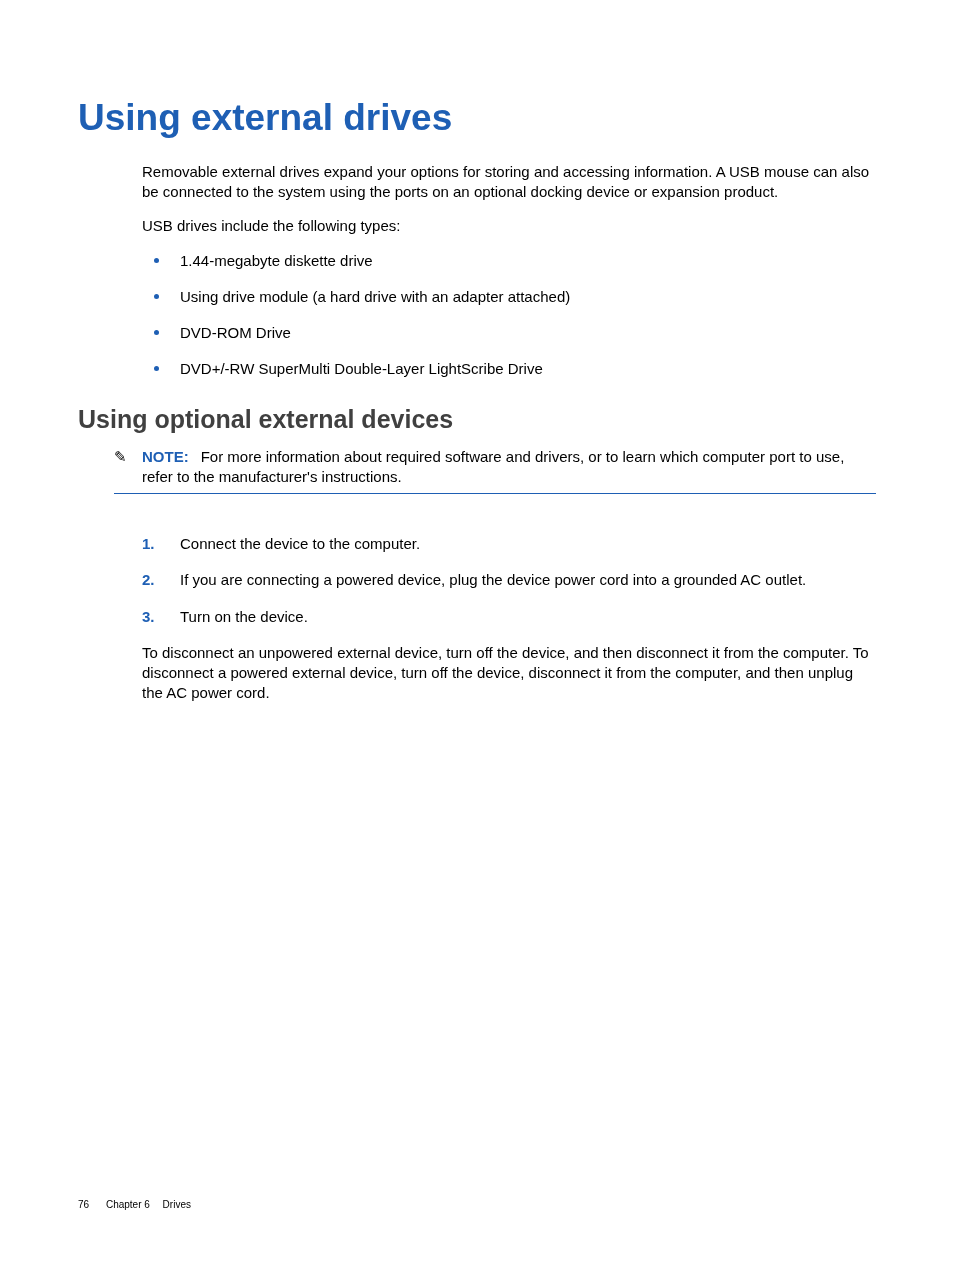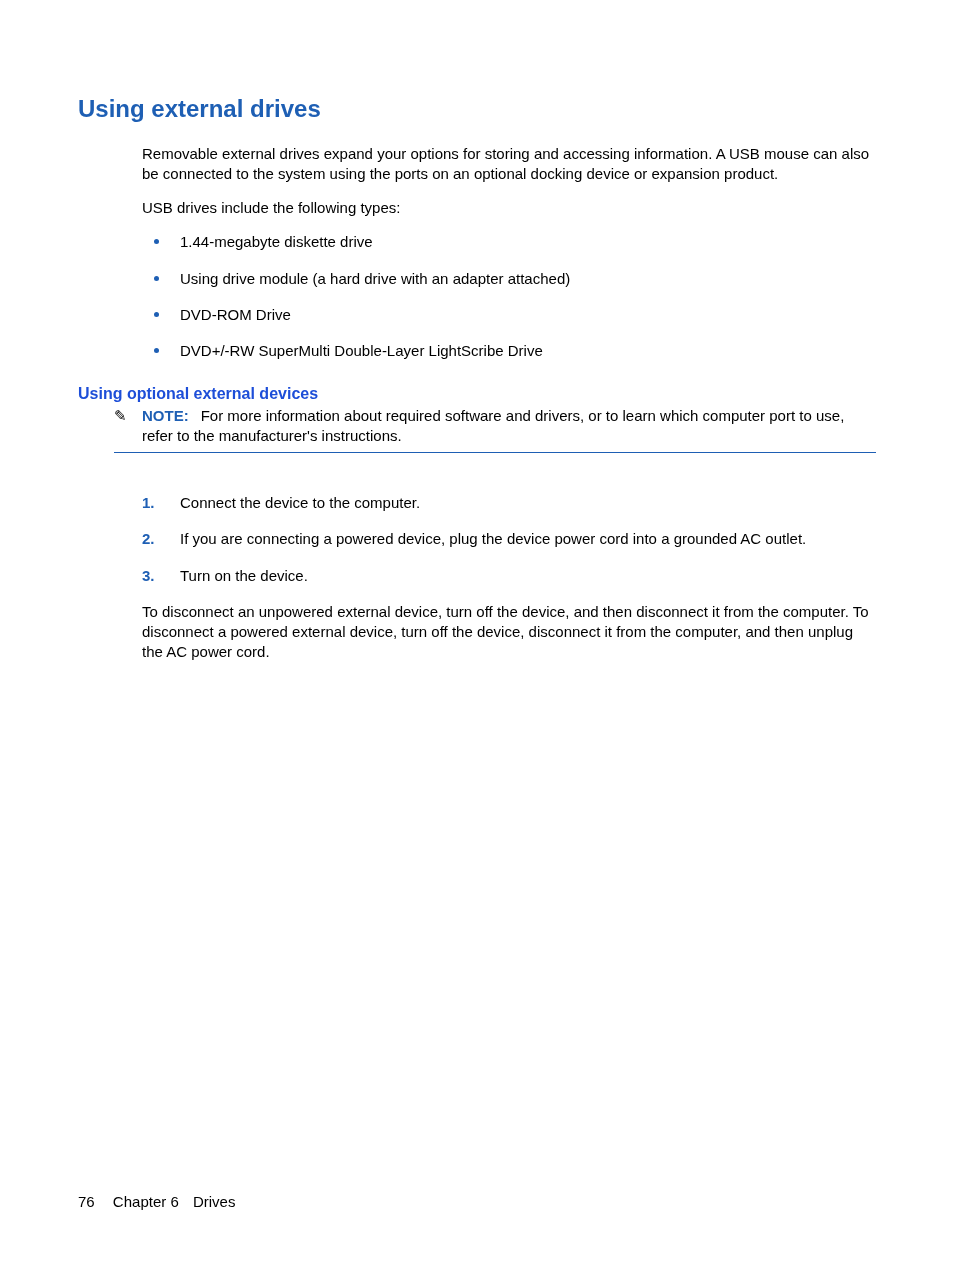--- a/index.html
+++ b/index.html
@@ -12,30 +12,31 @@
       font-size: 15px;
       line-height: 1.4;
       color: #000;
       background: #fff;
       width: 954px;
       height: 1270px;
       position: relative;
       padding: 92px 78px 0 78px;
     }
     .h1 {
-      font-size: 24px;
+      font-size: 37px;
       font-weight: bold;
       color: #1e5fb4;
       margin-bottom: 18px;
     }
     .h2 {
-      font-size: 16px;
+      font-size: 25px;
       font-weight: bold;
-      color: #1d4ed8;
+      color: #404040;
       margin-top: 22px;
+      margin-bottom: 10px;
     }
     .body-indent {
       margin-left: 64px;
     }
     .para {
       margin-bottom: 14px;
       line-height: 1.35;
     }
     .para2 {
       margin-top: 4px;
@@ -104,21 +105,21 @@
       position: absolute;
       left: 0;
       top: 0;
       font-weight: bold;
       color: #1e5fb4;
     }
     .footer {
       position: absolute;
       bottom: 58px;
       left: 78px;
-      font-size: 15px;
+      font-size: 10px;
     }
     .footer .pnum {
       margin-right: 14px;
     }
     .footer .chap {
       margin-right: 10px;
     }
   </style>
 </head>
 <body>

